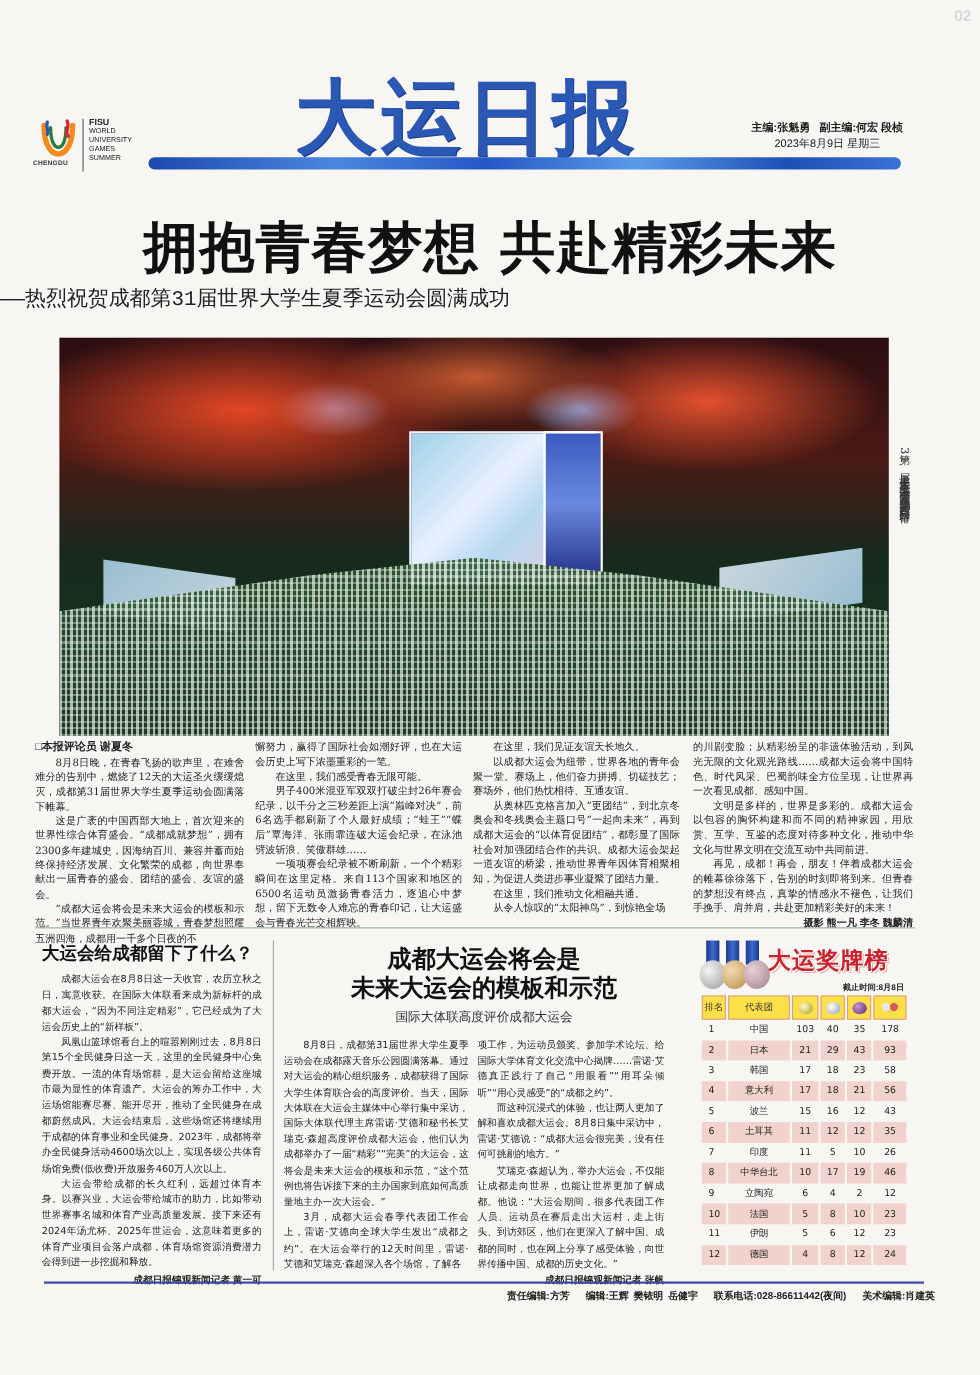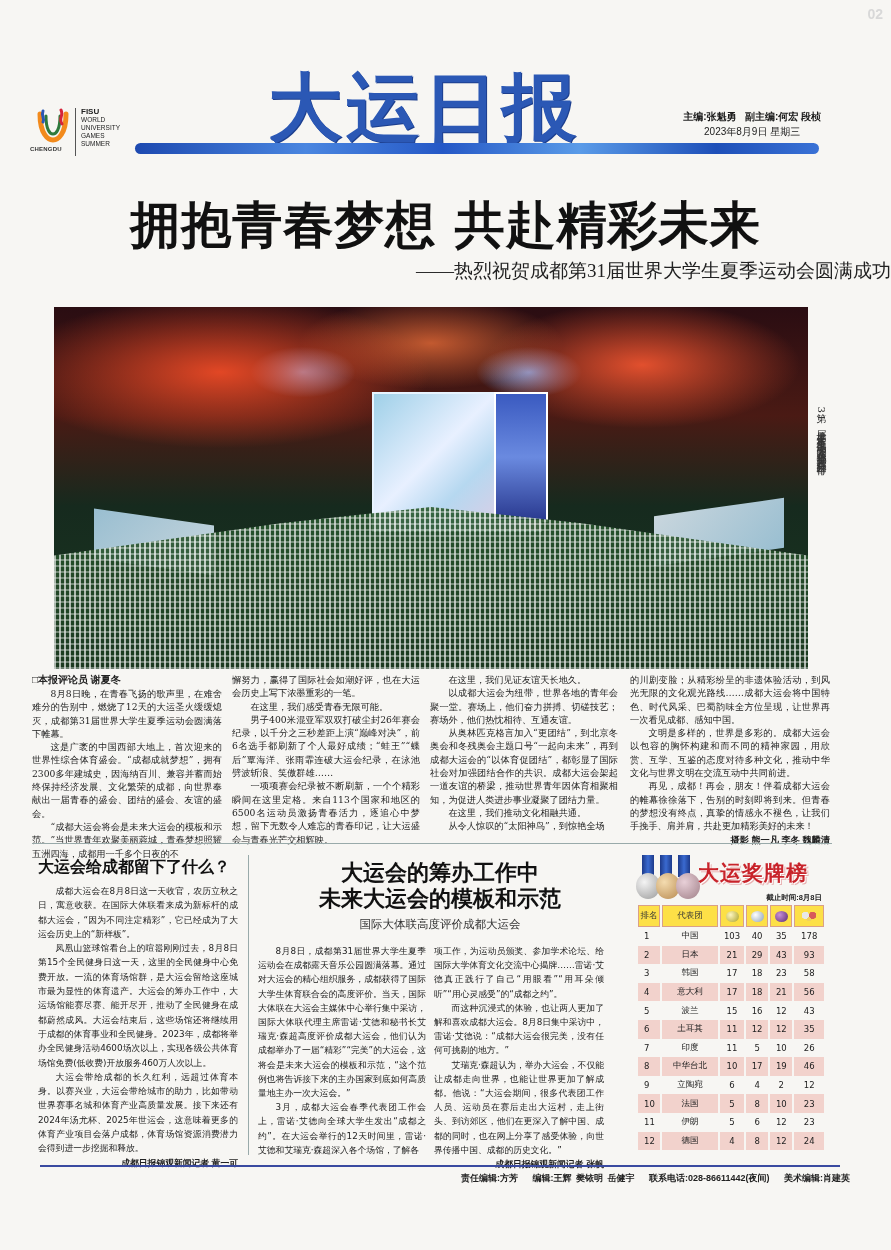--- a/index.html
+++ b/index.html
@@ -30,21 +30,21 @@
   .editors .date { font-weight: normal; text-align: center; }
   .mast-band {
     position: absolute; left: 135px; top: 143px; width: 684px; height: 11px;
     border-radius: 6px;
     background: linear-gradient(90deg, #1d49b0 0%, #4a86e0 25%, #2558c6 45%, #5a9be8 65%, #1e4fb8 85%, #3a72d6 100%);
   }
   .ghost-page { position: absolute; right: 8px; top: 6px; font-family: "Liberation Sans", sans-serif; font-size: 14px; font-weight: bold; color: #d8d8d8; }
 
   
   .headline { position: absolute; left: 0; top: 192px; width: 891px; text-align: center; font-family: "DejaVu Sans", sans-serif; font-size: 50px; font-weight: bold; letter-spacing: 1px; color: #111; }
-  .subhead { position: absolute; left: 0; top: 258px; width: 891px; text-align: right; font-family: Liberation Serif, serif; font-size: 19px; color: #222; }
+  .subhead { position: absolute; left: 0; top: 258px; width: 891px; text-align: left; font-family: Liberation Mono, monospace; font-size: 19px; color: #222; }
 
   
   .photo {
     position: absolute; left: 54px; top: 307px; width: 754px; height: 362px; overflow: hidden;
     background:
       radial-gradient(ellipse 40% 30% at 22% 18%, rgba(255,80,40,0.85), transparent 70%),
       radial-gradient(ellipse 30% 25% at 78% 16%, rgba(255,90,50,0.85), transparent 70%),
       radial-gradient(ellipse 25% 18% at 50% 10%, rgba(255,120,60,0.7), transparent 70%),
       radial-gradient(ellipse 10% 10% at 33% 18%, rgba(120,180,255,0.9), transparent 70%),
       radial-gradient(ellipse 10% 10% at 63% 18%, rgba(120,180,255,0.9), transparent 70%),
@@ -205,21 +205,21 @@
   <article class="story2">
     <p>成都大运会在8月8日这一天收官，农历立秋之日，寓意收获。在国际大体联看来成为新标杆的成都大运会，“因为不同注定精彩”，它已经成为了大运会历史上的“新样板”。</p>
     <p>凤凰山篮球馆看台上的喧嚣刚刚过去，8月8日第15个全民健身日这一天，这里的全民健身中心免费开放。一流的体育场馆群，是大运会留给这座城市最为显性的体育遗产。大运会的筹办工作中，大运场馆能赛尽赛、能开尽开，推动了全民健身在成都蔚然成风。大运会结束后，这些场馆还将继续用于成都的体育事业和全民健身。2023年，成都将举办全民健身活动4600场次以上，实现各级公共体育场馆免费(低收费)开放服务460万人次以上。</p>
     <p>大运会带给成都的长久红利，远超过体育本身。以赛兴业，大运会带给城市的助力，比如带动世界赛事名城和体育产业高质量发展。接下来还有2024年汤尤杯、2025年世运会，这意味着更多的体育产业项目会落户成都，体育场馆资源消费潜力会得到进一步挖掘和释放。</p>
     <p style="text-align:right; text-indent:0"><span class="credit">成都日报锦观新闻记者 黄一可</span></p>
   </article>
 
   <div class="rule" style="left:248px; top:855px; width:1px; height:300px;"></div>
 
   <h3 class="story3-title">
-    <span>大运会的筹办工作中</span><br>
+    <span>成都大运会将会是</span><br>
     <span>未来大运会的模板和示范</span>
   </h3>
   <div class="story3-sub">国际大体联高度评价成都大运会</div>
   <div class="story3-col s3c1">
     <p>8月8日，成都第31届世界大学生夏季运动会在成都露天音乐公园圆满落幕。通过对大运会的精心组织服务，成都获得了国际大学生体育联合会的高度评价。当天，国际大体联在大运会主媒体中心举行集中采访，国际大体联代理主席雷诺·艾德和秘书长艾瑞克·森超高度评价成都大运会，他们认为成都举办了一届“精彩”“完美”的大运会，这将会是未来大运会的模板和示范，“这个范例也将告诉接下来的主办国家到底如何高质量地主办一次大运会。”</p>
     <p>3月，成都大运会春季代表团工作会上，雷诺·艾德向全球大学生发出“成都之约”。在大运会举行的12天时间里，雷诺·艾德和艾瑞克·森超深入各个场馆，了解各</p>
   </div>
   <div class="story3-col s3c2">
     <p style="text-indent:0">项工作，为运动员颁奖、参加学术论坛、给国际大学体育文化交流中心揭牌……雷诺·艾德真正践行了自己“用眼看”“用耳朵倾听”“用心灵感受”的“成都之约”。</p>
     <p>而这种沉浸式的体验，也让两人更加了解和喜欢成都大运会。8月8日集中采访中，雷诺·艾德说：“成都大运会很完美，没有任何可挑剔的地方。”</p>

